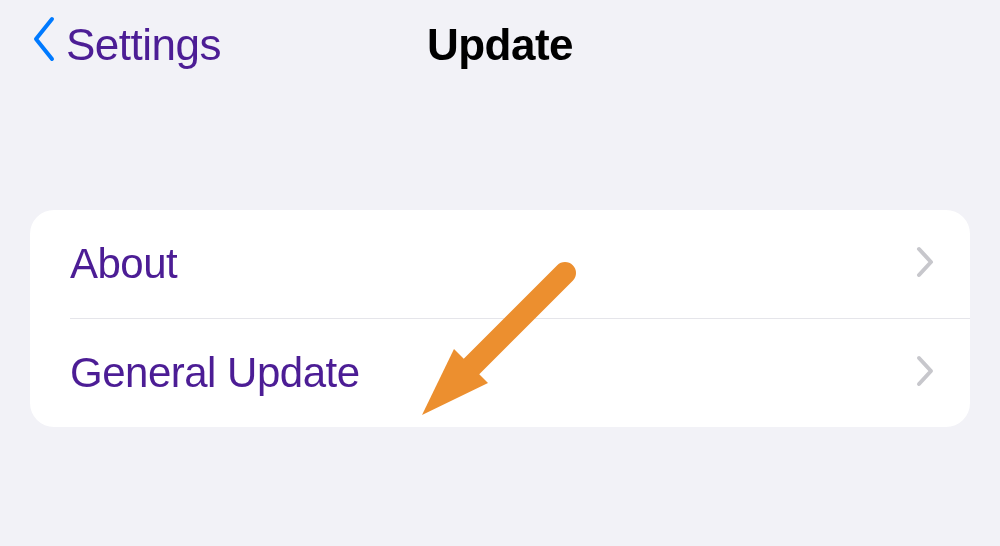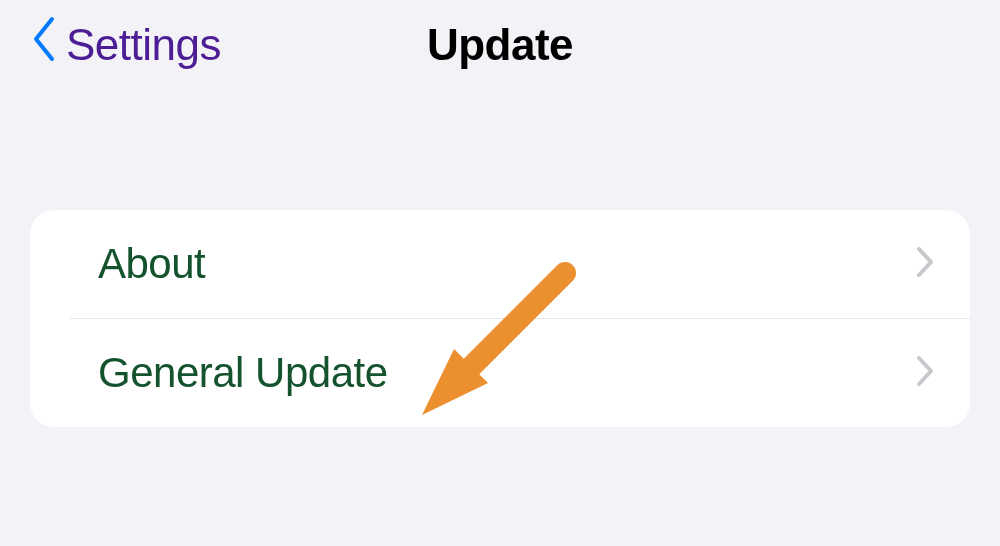--- a/index.html
+++ b/index.html
@@ -73,23 +73,22 @@
       align-items: center;
       justify-content: space-between;
       padding: 30px 36px 30px 40px;
       cursor: pointer;
       position: relative;
     }
     
     .list-item-label {
       font-size: 42px;
       font-weight: 400;
-      color: #14532d;
+      color: #4c1d95;
       letter-spacing: -0.5px;
-      margin-left: 28px;
     }
     
     .divider {
       height: 1px;
       background-color: #e5e5ea;
       margin-left: 40px;
     }
     
     .chevron-right svg {
       width: 18px;

